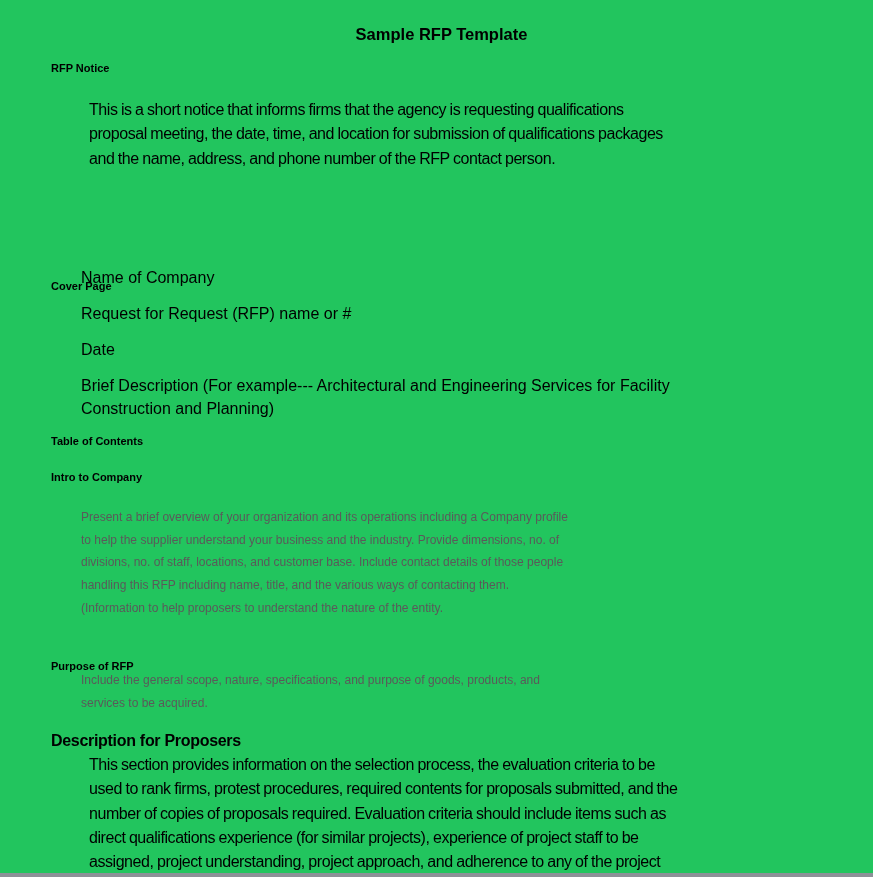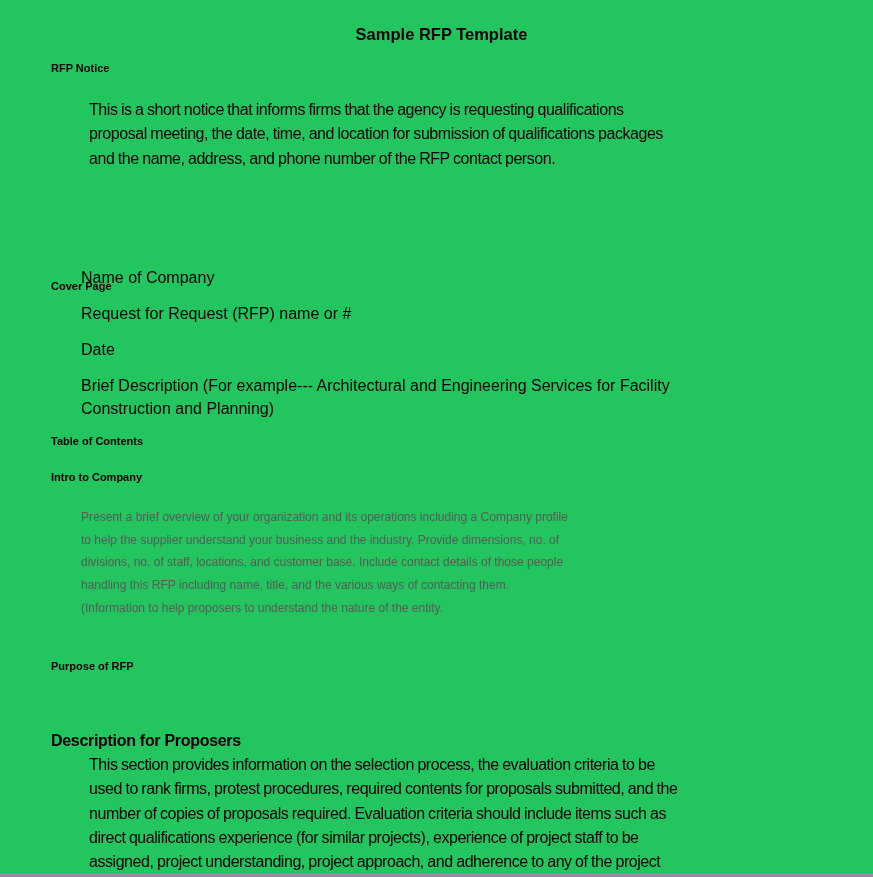--- a/index.html
+++ b/index.html
@@ -60,20 +60,24 @@
   <div class="h" style="top:471px;text-align:right;">Intro to Company</div>
   <div class="gray" style="top:506px;">
     <span class="line">Present a brief overview of your organization and its operations including a Company profile</span>
     <span class="line">to help the supplier understand your business and the industry. Provide dimensions, no. of</span>
     <span class="line">divisions, no. of staff, locations, and customer base. Include contact details of those people</span>
     <span class="line">handling this RFP including name, title, and the various ways of contacting them.</span>
     <span class="line">(Information to help proposers to understand the nature of the entity.</span>
   </div>
 
   <div class="h" style="top:660px;">Purpose of RFP</div>
+  <div class="gray" style="top:669px;">
+    <span class="line">Include the general scope, nature, specifications, and purpose of goods, products, and</span>
+    <span class="line">services to be acquired.</span>
+  </div>
 
   <div class="h serif" style="top:732px;">Description for Proposers</div>
   <div class="calibri" style="top:753px;">
     <span class="line">This section provides information on the selection process, the evaluation criteria to be</span>
     <span class="line">used to rank firms, protest procedures, required contents for proposals submitted, and the</span>
     <span class="line">number of copies of proposals required. Evaluation criteria should include items such as</span>
     <span class="line">direct qualifications experience (for similar projects), experience of project staff to be</span>
     <span class="line">assigned, project understanding, project approach, and adherence to any of the project</span>
   </div>
 

